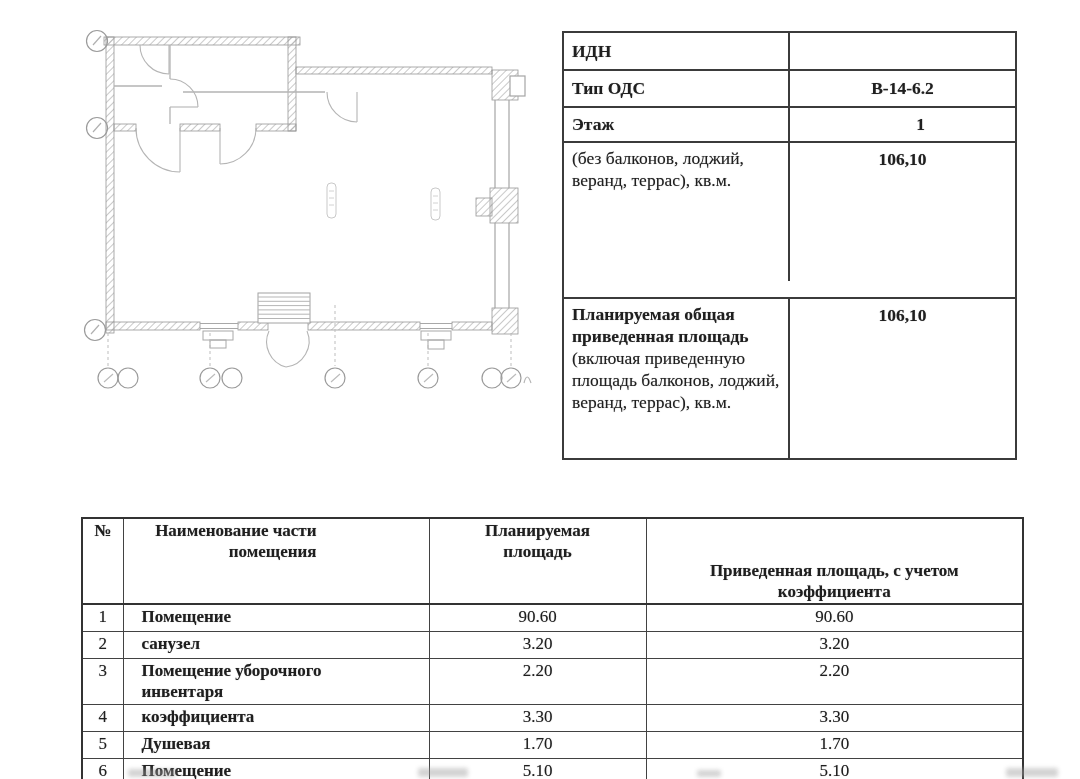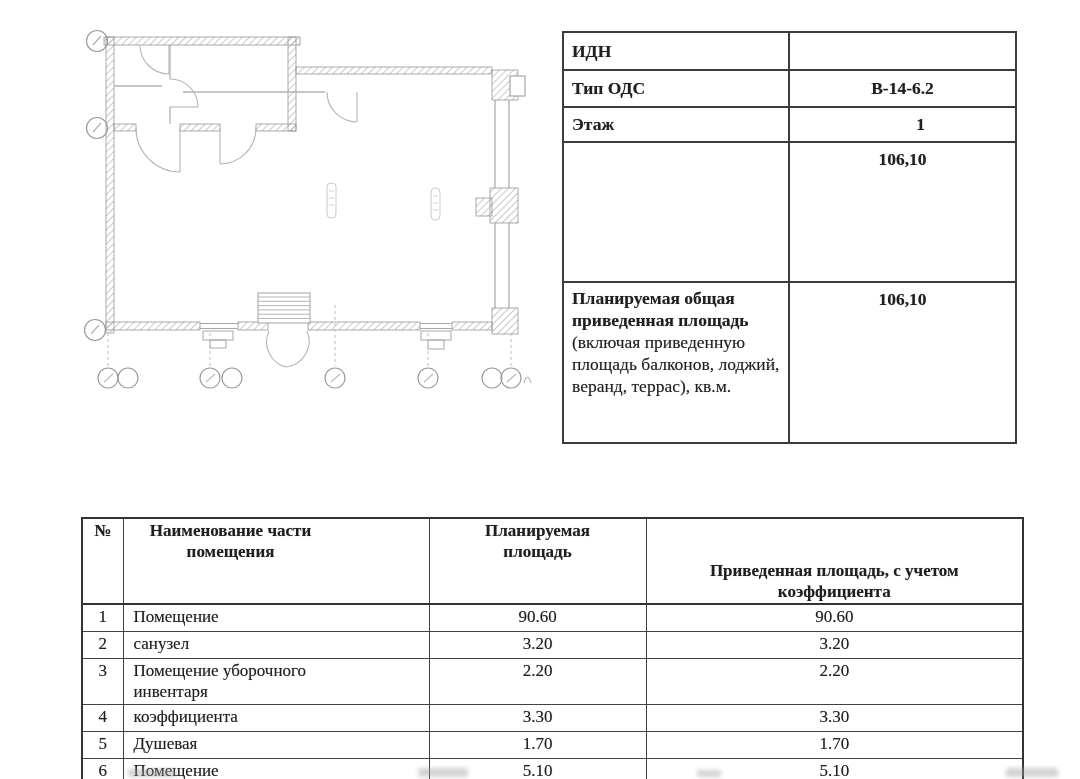--- a/index.html
+++ b/index.html
@@ -22,41 +22,41 @@
     font-size:17.5px;line-height:1.25;display:flex;flex-direction:column;justify-content:center;
   }
   .info .irow.tall .lab{justify-content:flex-start;}
   .info .lab .main{font-weight:bold;}
   .info .val{
     font-weight:bold;font-size:17.5px;text-align:right;
     display:flex;align-items:center;justify-content:center;padding:4px 4px;box-sizing:border-box;
   }
   .info .irow.tall .val{align-items:flex-start;padding-top:6px;}
   .h-idn{height:36px;} .h-ods{height:37px;} .h-floor{height:35px;gap:36px;}
-  .h-area1{height:140px;} .h-area2{height:161px;}
+  .h-area1{height:140px;} .h-area2{height:161px;margin-top:16px;}
   
   table.rooms{
     position:absolute;left:81px;top:517px;width:941px;
     border-collapse:collapse;table-layout:fixed;background:#fff;
     font-size:17px;
   }
   table.rooms col.c-num{width:41px;}
   table.rooms col.c-name{width:306px;}
   table.rooms col.c-plan{width:217px;}
   table.rooms col.c-red{width:377px;}
   table.rooms td,table.rooms th{
     border:1.5px solid #424242;padding:2px 4px 1px 4px;vertical-align:top;
     font-weight:normal;line-height:1.22;box-sizing:border-box;
   }
   table.rooms{border:2px solid #333;}
   table.rooms thead th{font-weight:bold;text-align:center;border-bottom:2px solid #333;height:50px;}
   table.rooms th .wrapbox{display:block;margin:0 auto;}
-  table.rooms th.th-name{text-align:center;padding-left:12px;}
+  table.rooms th.th-name{text-align:right;padding-left:3px;}
   table.rooms td.num{text-align:center;height:27px;}
-  table.rooms td.name{text-align:left;padding-left:10px;}
+  table.rooms td.name{text-align:left;padding-left:18px;font-weight:bold;}
   table.rooms td.figure{text-align:center;}
   
   .frag{position:absolute;background:#9f9f9f;opacity:.45;filter:blur(2.2px);border-radius:2px;}
 </style>
 </head>
 <body>
 
 <div class="page">
 
   <div class="plan">
@@ -183,20 +183,21 @@
       <div class="val">В-14-6.2</div>
     </div>
     <div class="irow h-floor">
       <div class="lab">
           <span class="main">Этаж</span>
         </div>
       <div class="val">1</div>
     </div>
     <div class="irow tall h-area1">
       <div class="lab">
+        <span class="note">(без балконов, лоджий, веранд, террас), кв.м.</span>
       </div>
       <div class="val">106,10</div>
     </div>
     <div class="irow tall h-area2">
       <div class="lab">
         <span class="main">Планируемая общая приведенная площадь</span>
         <span class="note">(включая приведенную площадь балконов, лоджий, веранд, террас), кв.м.</span>
       </div>
       <div class="val">106,10</div>
     </div>

